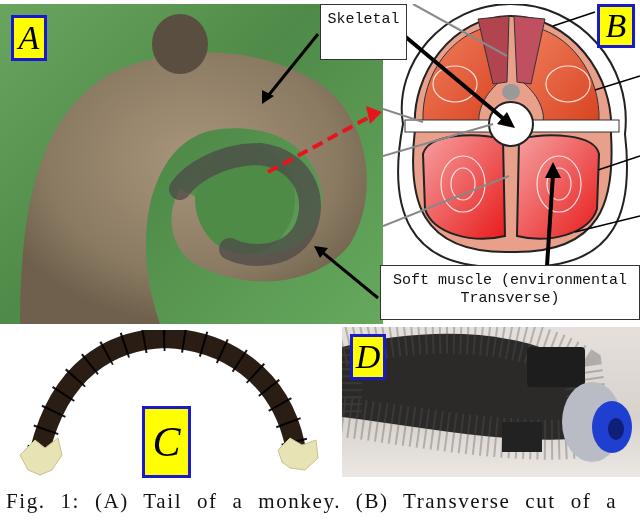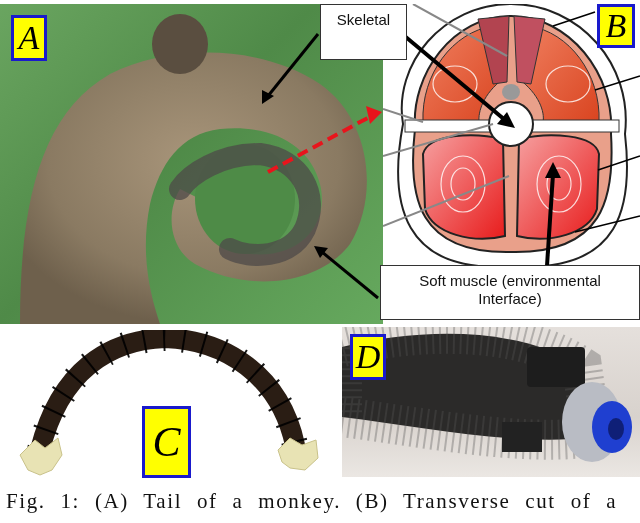--- a/index.html
+++ b/index.html
@@ -5,21 +5,21 @@
   html, body { margin: 0; padding: 0; background: #ffffff; }
   body { width: 640px; height: 523px; position: relative; overflow: hidden; font-family: "Liberation Serif", serif; }
   .panel { position: absolute; overflow: hidden; }
   .label-box {
     position: absolute; background: #ffff00; border: 3px solid #1a1acc;
     font-family: "Liberation Serif", serif; font-style: italic; color: #000;
     display: flex; align-items: center; justify-content: center; box-sizing: border-box;
   }
   .callout {
     position: absolute; background: #fff; border: 1px solid #333; box-sizing: border-box;
-    font-family: Liberation Sans, sans-serif; color: #111; text-align: center; line-height: 1.2;
+    font-family: Liberation Mono, monospace; color: #111; text-align: center; line-height: 1.2;
   }
   .caption {
     position: absolute; left: 6px; top: 489px; width: 640px; font-size: 21px; color: #111;
     white-space: nowrap; letter-spacing: 1.6px; word-spacing: 8px;
   }
   svg { display: block; }
 </style>
 </head>
 <body>
 
@@ -106,21 +106,21 @@
   </svg>
   <div class="label-box" style="left:214px;top:0px;width:38px;height:44px;font-size:34px;">B</div>
 </div>
 
 <div class="callout" style="left:320px;top:4px;width:87px;height:56px;font-size:15px;padding-top:6px;">
   <div>Skeletal</div>
 </div>
 
 <div class="callout" style="left:380px;top:265px;width:260px;height:55px;font-size:15px;padding-top:6px;">
   <div>Soft muscle (environmental</div>
-  <div>Interface)</div>
+  <div>Transverse)</div>
 </div>
 
 <div class="panel" style="left:0;top:330px;width:340px;height:148px;background:#fff;">
   <svg width="340" height="148">
     <path d="M40 120 C 60 40, 110 10, 165 8 C 225 10, 280 45, 295 115" fill="none" stroke="#2a1d14" stroke-width="20" stroke-linecap="round"></path>
     <path d="M40 120 C 60 40, 110 10, 165 8 C 225 10, 280 45, 295 115" fill="none" stroke="#000" stroke-width="26" stroke-dasharray="2,18" opacity="0.9"></path>
     <g fill="#e8e3b4" stroke="#c9c28a">
       <path d="M20 125 L 35 110 L 45 118 L 58 108 L 62 125 L 52 140 L 40 145 L 28 140 Z"></path>
       <path d="M278 120 L 290 108 L 302 115 L 316 110 L 318 128 L 305 140 L 290 138 L 282 132 Z"></path>
     </g>

